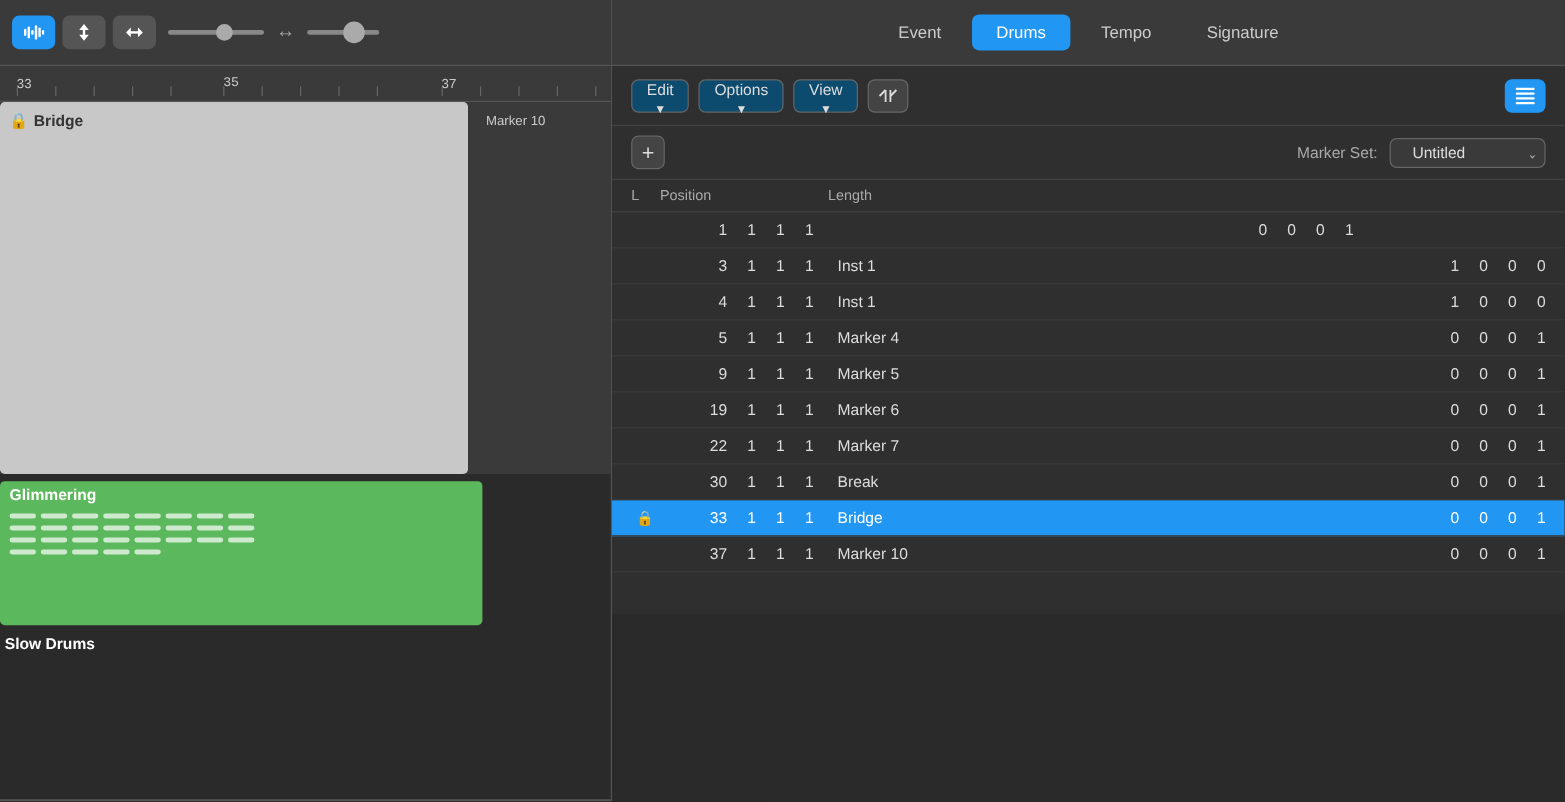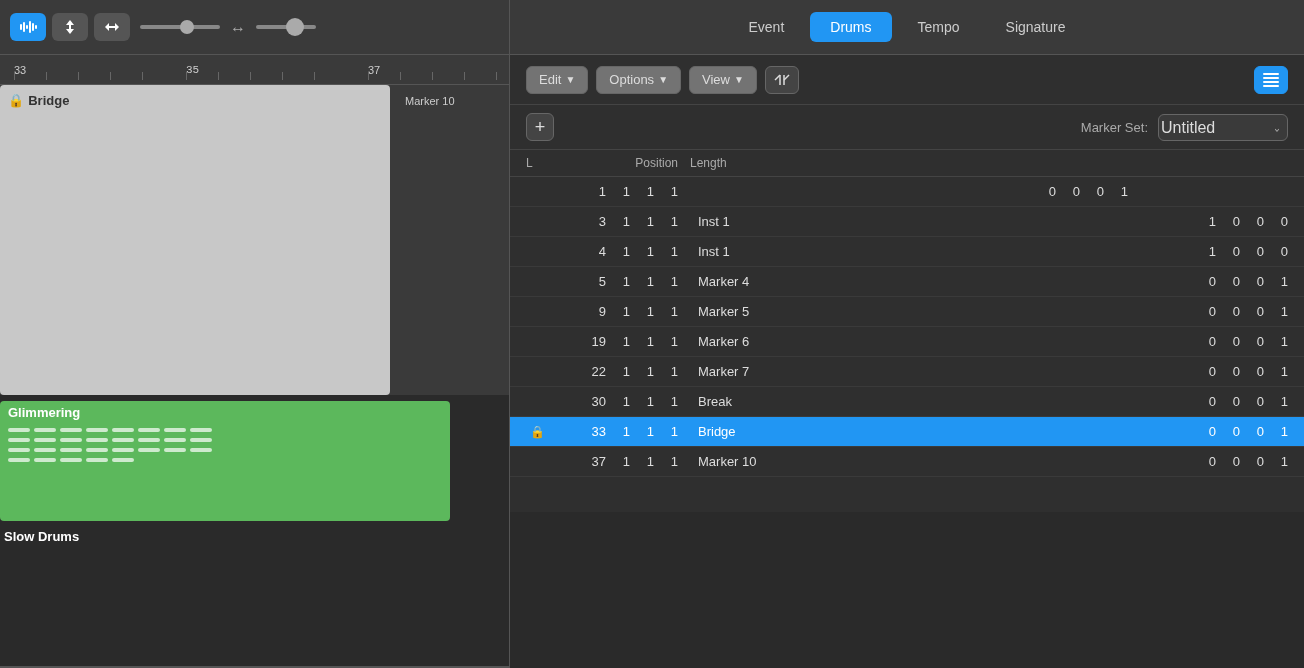--- a/index.html
+++ b/index.html
@@ -160,21 +160,21 @@
       left: 405px;
       color: #ccc;
       font-size: 11px;
       white-space: nowrap;
     }
 
     .glimmering-region {
       position: absolute;
       top: 316px;
       left: 0;
-      width: 450px;
+      width: 402px;
       height: 120px;
       background: #5cb85c;
       border-radius: 4px;
       overflow: hidden;
     }
 
     .glimmering-title {
       color: white;
       font-size: 13px;
       font-weight: 600;
@@ -256,27 +256,28 @@
       padding: 0 16px;
       gap: 8px;
       border-bottom: 1px solid #444;
     }
 
     .action-btn {
       height: 28px;
       padding: 0 12px;
       border-radius: 6px;
       border: 1px solid #666;
-      background: #737373;
+      background: #0c4a6e;
       color: #ddd;
       cursor: pointer;
       font-size: 13px;
       display: flex;
       align-items: center;
       gap: 4px;
+      flex-direction: column;
     }
 
     .action-btn .chevron {
       font-size: 10px;
     }
 
     .snap-btn {
       width: 34px;
       height: 28px;
       border-radius: 6px;
@@ -339,22 +340,22 @@
       position: relative;
       display: flex;
       align-items: center;
     }
 
     .marker-set-wrapper select {
       background: #3a3a3a;
       border: 1px solid #666;
       border-radius: 6px;
       color: #ddd;
-      font-size: 16px;
-      padding: 4px 24px 4px 2px;
+      font-size: 13px;
+      padding: 4px 24px 4px 18px;
       appearance: none;
       cursor: pointer;
       width: 130px;
     }
 
     .marker-set-wrapper::after {
       content: '⌃';
       position: absolute;
       right: 6px;
       color: #aaa;
@@ -607,21 +608,21 @@
     <span class="marker-set-label">Marker Set:</span>
     <div class="marker-set-wrapper">
       <select>
         <option>Untitled</option>
       </select>
     </div>
   </div>
 
   <div class="table-header">
     <div>L</div>
-    <div style="text-align:right; padding-right:12px;">Position</div>
+    <div style="padding-right:12px;">Position</div>
     <div style="text-align:left;">Length</div>
   </div>
 
   <div class="table-body" id="table-body">
   <div class="table-row">
     <div class="col-l">
       <span class="lock-icon"></span>
     </div>
     <div class="col-pos">
       <span class="num">1</span>

